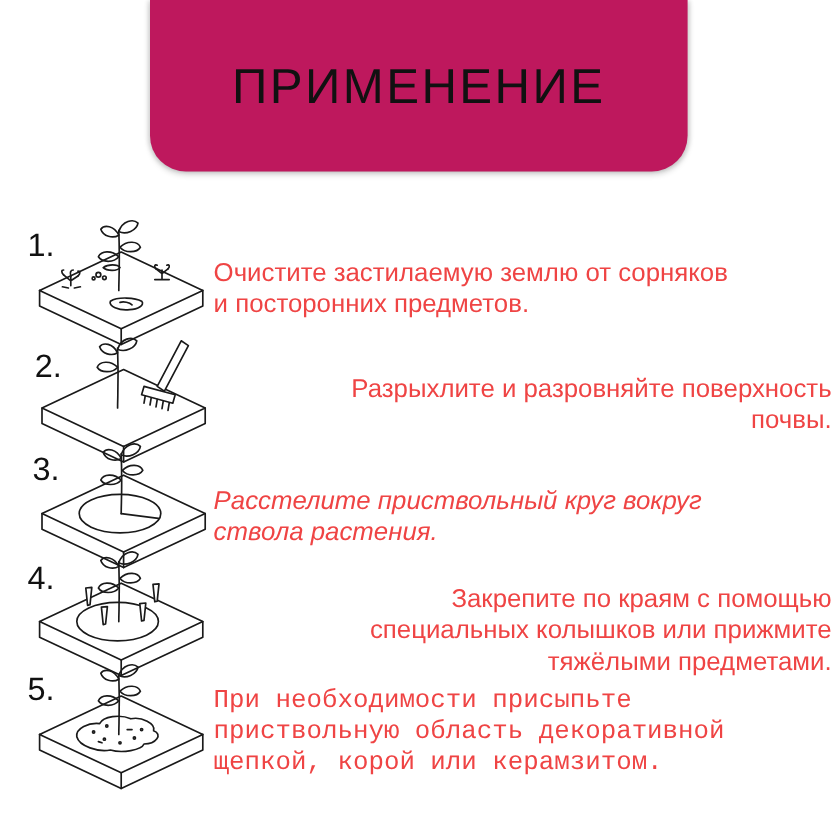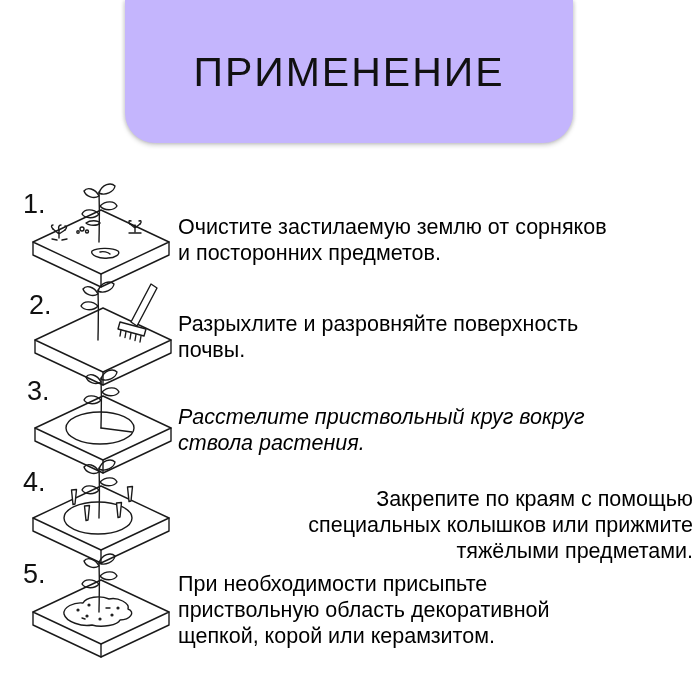--- a/index.html
+++ b/index.html
@@ -8,21 +8,21 @@
     background:#ffffff;
     position:relative;
     overflow:hidden;
     font-family:"Liberation Sans","DejaVu Sans",sans-serif;
     color:#111111;
   }
   .header{
     position:absolute;
     left:125px;top:0;
     width:448px;height:143px;
-    background:#c4b5fd;
+    background:#be185d;
     border-radius:0 0 30px 30px;
     box-shadow:0 2px 5px rgba(0,0,0,0.22), 2px 0 3px rgba(0,0,0,0.06), -2px 0 3px rgba(0,0,0,0.06);
     display:flex;align-items:center;justify-content:center;
   }
   .header-title{
     font-size:41px;
     font-weight:500;
     letter-spacing:2px;
     color:#111;
     padding-top:2px;
@@ -37,21 +37,21 @@
   }
   .step-illus{position:absolute;}
   .step-illus svg{display:block;}
   .step-text{
     position:absolute;
     left:178px;
     width:515px;
     font-size:21.5px;
     line-height:26px;
     white-space:pre-line;
-    color:#000000;
+    color:#ef4444;
   }
   .lineart{stroke:#1a1a1a;stroke-width:1.4;fill:none;stroke-linecap:round;stroke-linejoin:round;}
   .fillwhite{fill:#ffffff;}
 </style>
 </head>
 <body>
 
 <div class="header">
   <div class="header-title">ПРИМЕНЕНИЕ</div>
 </div>
@@ -107,21 +107,21 @@
         <path d="M70,16 C66,8 58,7 55,11 C57,17 65,19 70,16 Z"></path>
         <path d="M70,28 C64,22 55,23 53,28 C56,33 66,33 70,28 Z"></path>
       </g>
       <g class="lineart">
         <path class="fillwhite" d="M123,6 L129,10 L109,48 L103,44 Z"></path>
         <path class="fillwhite" d="M92,44 L118,51 L116,58 L90,51 Z"></path>
         <path d="M93,52 L92,58 M98,53.5 L97,59.5 M103,55 L102,61 M108,56.5 L107,62.5 M113,58 L112,64"></path>
       </g>
     </svg>
   </div>
-  <div class="step-text" style="top:311px;">Разрыхлите и разровняйте поверхность
+  <div class="step-text" style="top:311px;text-align:right;">Разрыхлите и разровняйте поверхность
 почвы.</div>
 </div>
 
 <div class="step">
   <div class="step-num" style="left:27px;top:378px;">3.</div>
   <div class="step-illus" style="left:28px;top:366px;">
     <svg width="150" height="110" viewBox="0 0 150 110">
       <g class="lineart">
         <path d="M7,62 L75,30 L143,62 L75,94 Z"></path>
         <path d="M7,62 L7,75 L75,107 L143,75 L143,62"></path>
@@ -197,16 +197,16 @@
       </g>
       <g class="lineart">
         <path d="M73,62 C73,52 74,40 73,12"></path>
         <path d="M73,13 C76,4 85,2 89,6 C88,12 79,16 73,13 Z"></path>
         <path d="M73,16 C69,8 61,7 58,11 C60,17 68,19 73,16 Z"></path>
         <path d="M74,26 C80,20 89,21 91,26 C88,31 78,31 74,26 Z"></path>
         <path d="M73,34 C67,28 58,29 56,34 C59,39 69,39 73,34 Z"></path>
       </g>
     </svg>
   </div>
-  <div class="step-text" style="top:571px;">При необходимости присыпьте
+  <div class="step-text" style="top:571px;font-family:Liberation Mono, monospace;">При необходимости присыпьте
 приствольную область декоративной
 щепкой, корой или керамзитом.</div>
 </div>
 
 </body></html>

